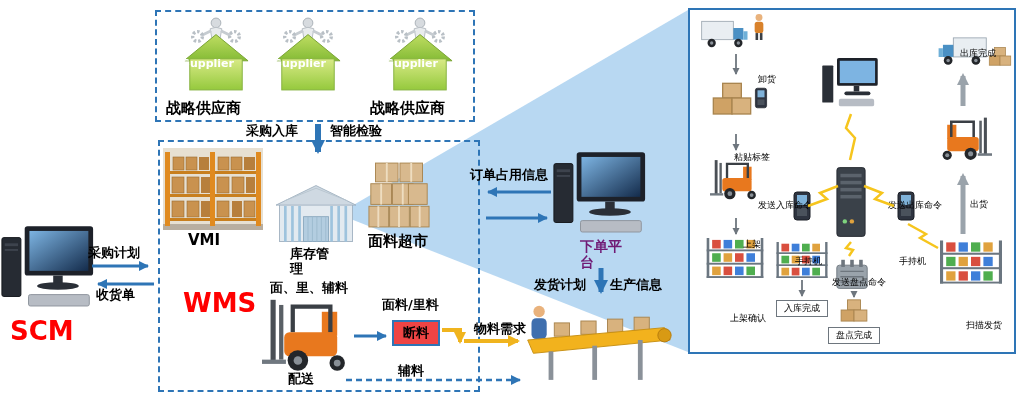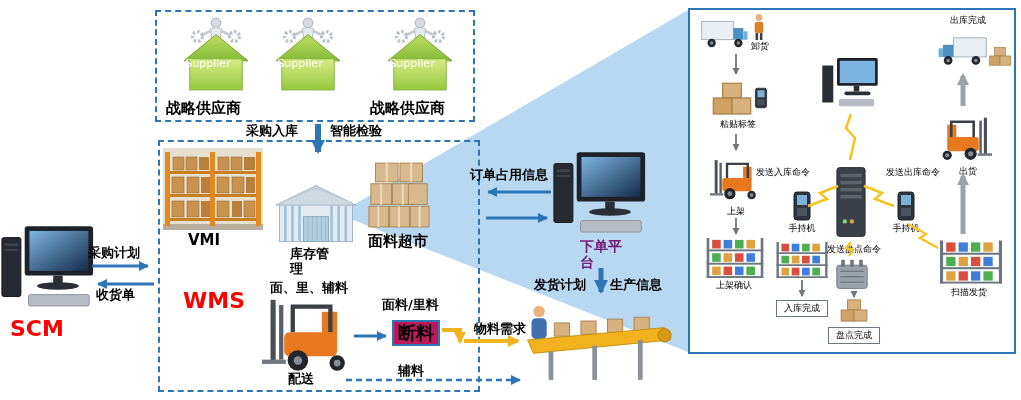--- a/index.html
+++ b/index.html
@@ -4,31 +4,31 @@
 <style>
   * { margin:0; padding:0; box-sizing:border-box; }
   html,body { background:#fff; }
   body { font-family:"DejaVu Sans","Liberation Sans",sans-serif; }
   .canvas { position:relative; width:1021px; height:400px; background:#fff; overflow:hidden; }
   .abs { position:absolute; }
   .icon { z-index:3; }
   .icon svg { width:100%; height:100%; display:block; }
   .lbl { font-size:13px; font-weight:bold; color:#000; text-align:left; line-height:1.15; z-index:4; }
   .big { font-size:15px; }
-  .slbl { font-size:9px; font-weight:normal; color:#000; text-align:center; line-height:1.1; z-index:4; }
+  .slbl { font-size:9px; font-weight:normal; color:#000; text-align:right; line-height:1.1; z-index:4;margin-top:33px; }
   .red { color:#701a75; }
-  .title-red { font-size:22px; font-weight:bold; color:#ff0000; z-index:4; }
+  .title-red { font-size:26px; font-weight:bold; color:#ff0000; z-index:4; }
   .dashed-box { border:2px dashed #2e75b6; z-index:2; background:transparent; }
   .panel { border:2px solid #2e75b6; background:#fff; z-index:2; }
-  .cutbox { border:2px solid #2e75b6; z-index:4; font-size:18px; font-weight:bold; color:#000;
-            display:flex; align-items:center; justify-content:center; background:#be185d; }
+  .cutbox { border:2px solid #2e75b6; z-index:4; font-size:13px; font-weight:bold; color:#000;
+            display:flex; align-items:center; justify-content:center; background:#ef4444; }
   .donebox { border:1px solid #6e767e; z-index:4; font-size:9px; color:#000; background:#fff;
              display:flex; align-items:center; justify-content:center; }
   .sup-text { position:absolute; top:54%; left:0; right:16px; text-align:center;
-              color:#fff; font-size:11px; font-weight:normal; z-index:4; }
+              color:#fff; font-size:11px; font-weight:bold; z-index:4; }
   svg.overlay { position:absolute; left:0; top:0; z-index:5; pointer-events:none; }
   svg.beam { position:absolute; left:0; top:0; z-index:1; pointer-events:none; }
   .flip svg { transform:scaleX(-1); }
   .defs-svg { position:absolute; width:0; height:0; overflow:hidden; }
 </style>
 </head>
 <body>
 
 <div class="canvas">
 

